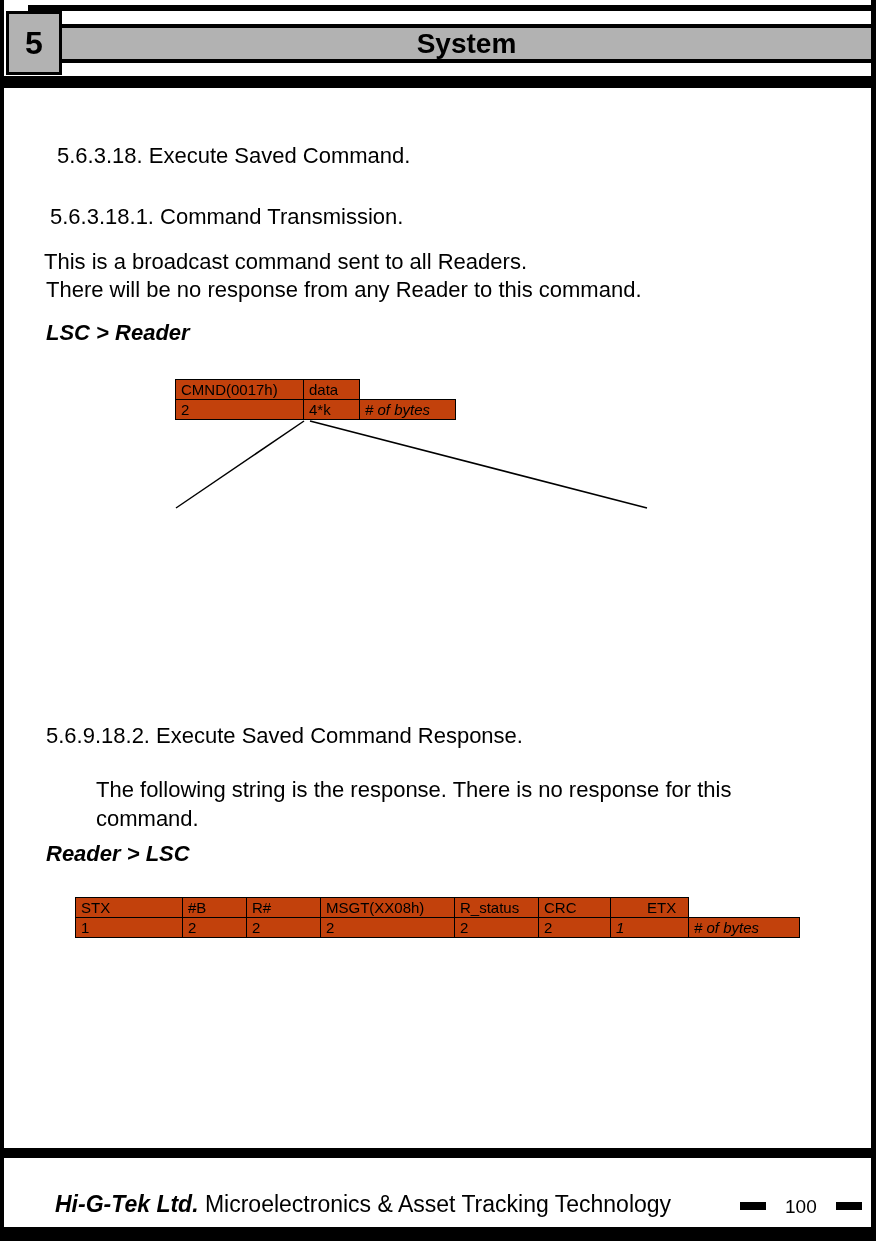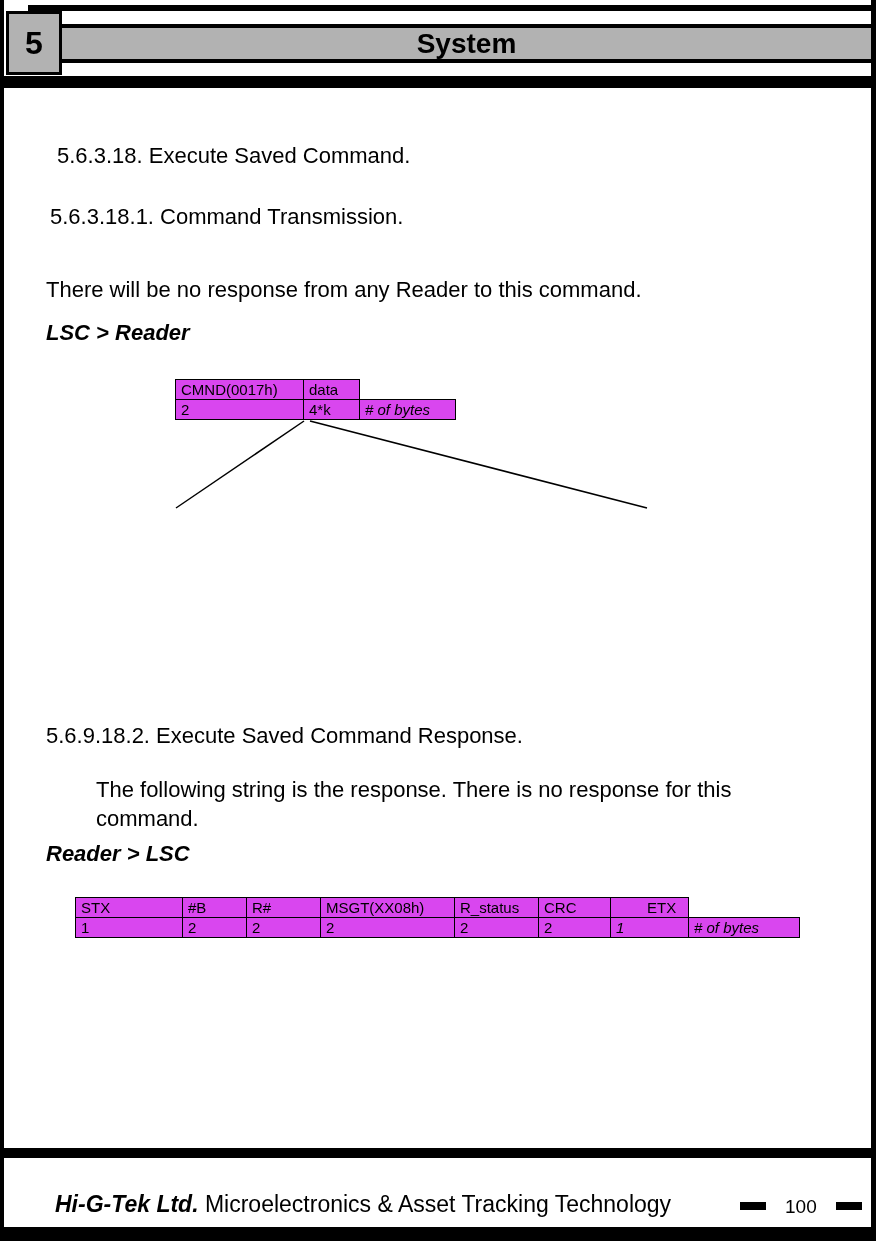--- a/index.html
+++ b/index.html
@@ -22,21 +22,21 @@
   .thick-rule { left:0; top:76px; width:876px; height:12px; background:#000; }
 
   
   .txt   { font-size:22px; white-space:nowrap; }
   .wrap  { font-size:22px; line-height:29px; }
   .dir   { font-size:22px; font-weight:bold; font-style:italic; white-space:nowrap; }
 
   
   table.doc { border-collapse:collapse; font-size:15px; }
   table.doc td { border:1px solid #000; padding:1px 5px; vertical-align:top;
-                 white-space:nowrap; background:#d946ef; }
+                 white-space:nowrap; background:#c2410c; }
   table.doc td.mid { vertical-align:middle; }
   table.doc td.noborder { border:none; background:transparent; }
   table.doc td.it { font-style:italic; }
 
   svg.connector { left:0; top:0; width:876px; height:1241px; pointer-events:none; }
 
   
   .footer-rule { left:0; top:1148px; width:876px; height:10px; background:#000; }
   .footer-text { left:55px; top:1191px; font-size:23px; white-space:nowrap; }
   .footer-text .co { font-weight:bold; font-style:italic; }
@@ -56,20 +56,21 @@
   <div class="abs num-box">
     <span>5</span>
   </div>
   <div class="abs title-bar">
     <span>System</span>
   </div>
   <div class="abs thick-rule"></div>
 
   <div class="abs txt" style="left:57px; top:143px;">5.6.3.18. Execute Saved Command.</div>
   <div class="abs txt" style="left:50px; top:204px;">5.6.3.18.1.  Command Transmission.</div>
+  <div class="abs txt" style="left:44px; top:249px;">This is a broadcast command sent to all Readers.</div>
   <div class="abs txt" style="left:46px; top:277px;">There will be no response from any Reader to this command.</div>
   <div class="abs dir" style="left:46px; top:320px;">LSC &gt; Reader</div>
 
   <table class="doc abs" style="left:175px; top:379px;">
     <tbody>
         <tr>
       <td style="width:128px; height:20px;">CMND(0017h)</td>
       <td style="width:56px;margin-top:48px;">data</td>
       <td class="noborder" style="width:96px;"></td>
     </tr>

